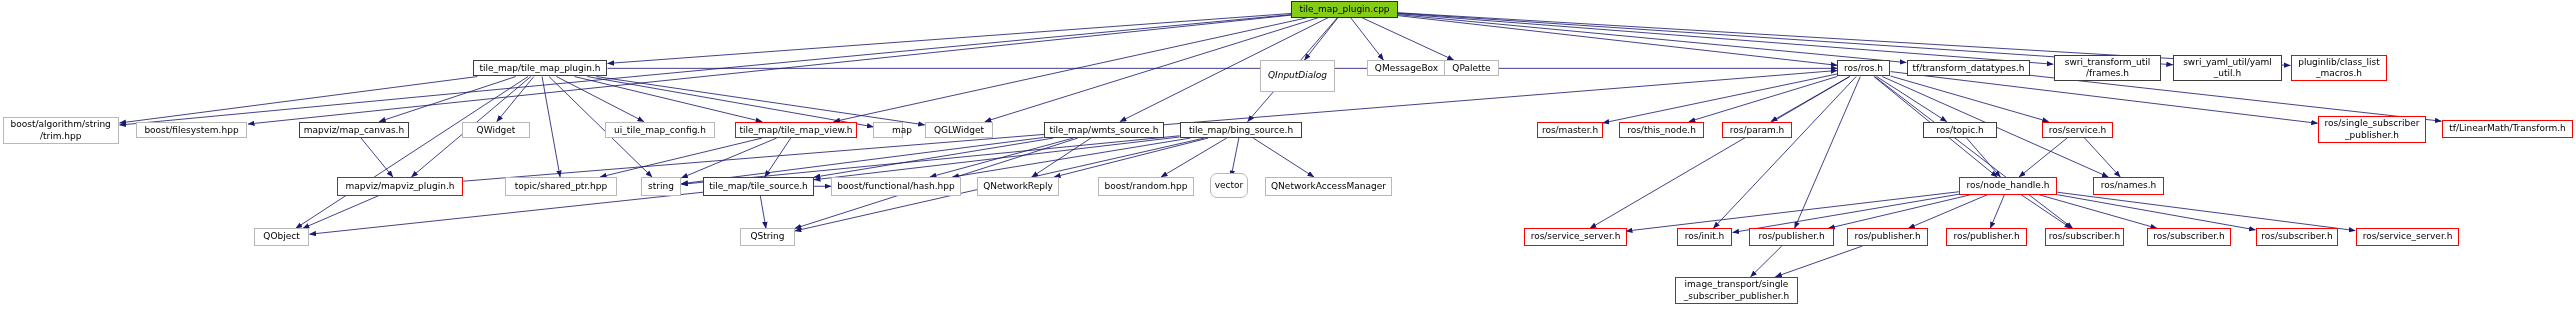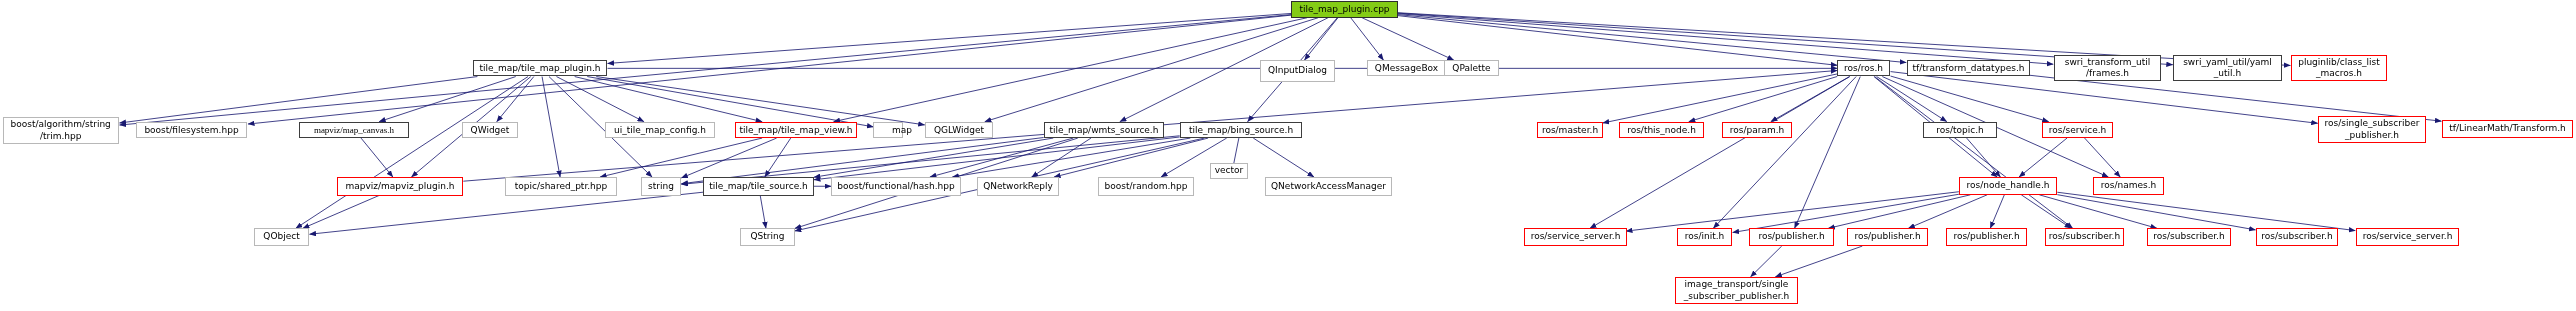--- a/index.html
+++ b/index.html
@@ -108,36 +108,36 @@
       <line x1="2982.673333333333" y1="285" x2="3154.826666666667" y2="334" stroke="#191970" stroke-width="1.2" marker-end="url(#arrow)"></line>
       <line x1="3009" y1="284.7962085308057" x2="3299" y2="336.33649289099526" stroke="#191970" stroke-width="1.2" marker-end="url(#arrow)"></line>
       <line x1="2865" y1="280.5173501577287" x2="2378" y2="338.12776025236593" stroke="#191970" stroke-width="1.2" marker-end="url(#arrow)"></line>
       <line x1="3009" y1="281.26243567753" x2="3445" y2="337.3516295025729" stroke="#191970" stroke-width="1.2" marker-end="url(#arrow)"></line>
       <line x1="2968" y1="110.03802281368822" x2="3571" y2="177.29277566539923" stroke="#191970" stroke-width="1.2" marker-end="url(#arrow)"></line>
       <line x1="2605.8333333333335" y1="360" x2="2560.25641025641" y2="405" stroke="#191970" stroke-width="1.2" marker-end="url(#arrow)"></line>
       <line x1="2723.75" y1="360" x2="2596.5384615384614" y2="405" stroke="#191970" stroke-width="1.2" marker-end="url(#arrow)"></line>
     </svg>
 <div class="node current" style="left: 1291px; top: 1.4px; width: 107px; height: 16.4px;">tile_map_plugin.cpp</div>
     <div class="node doc" style="left: 473px; top: 60px; width: 134px; height: 16.4px;">tile_map/tile_map_plugin.h</div>
-    <div class="node plain" style="left: 1260px; top: 60px; width: 75px; height: 22px;">QInputDialog</div>
+    <div class="node plain" style="left: 1260px; top: 60px; width: 75px; height: 32px; font-style: italic;">QInputDialog</div>
     <div class="node plain" style="left: 1351px; top: 60px; width: 79px; height: 16.4px; margin-left: 16px;">QMessageBox</div>
     <div class="node plain" style="left: 1444px; top: 60px; width: 55px; height: 16.4px;">QPalette</div>
     <div class="node doc" style="left: 1837px; top: 60px; width: 53px; height: 16.4px;">ros/ros.h</div>
     <div class="node doc" style="left: 1907px; top: 60px; width: 123px; height: 16.4px;">tf/transform_datatypes.h</div>
     <div class="node doc" style="left: 2054px; top: 55px; width: 107px; height: 26px;">swri_transform_util
 /frames.h</div>
     <div class="node doc" style="left: 2173px; top: 55px; width: 109px; height: 26px;">swri_yaml_util/yaml
 _util.h</div>
     <div class="node link" style="left: 2291px; top: 55px; width: 96px; height: 26px;">pluginlib/class_list
 _macros.h</div>
     <div class="node plain" style="left: 2.7px; top: 117px; width: 116px; height: 27px;">boost/algorithm/string
 /trim.hpp</div>
     <div class="node plain" style="left: 136px; top: 122px; width: 111px; height: 16.4px;">boost/filesystem.hpp</div>
-    <div class="node doc" style="left: 299px; top: 122px; width: 110px; height: 16.4px; font-family: Liberation Serif, serif;">mapviz/map_canvas.h</div>
-    <div class="node plain" style="left: 462px; top: 122px; width: 56px; height: 16.4px;">QWidget</div>
+    <div class="node doc" style="left: 299px; top: 122px; width: 110px; height: 16.4px;">mapviz/map_canvas.h</div>
+    <div class="node plain" style="left: 462px; top: 122px; width: 68px; height: 16.4px;">QWidget</div>
     <div class="node plain" style="left: 605px; top: 122px; width: 110px; height: 16.4px;">ui_tile_map_config.h</div>
     <div class="node link" style="left: 735px; top: 122px; width: 122px; height: 16.4px;">tile_map/tile_map_view.h</div>
     <div class="node plain" style="left: 873px; top: 122px; width: 28px; height: 16.4px; padding-left: 28px;">map</div>
     <div class="node plain" style="left: 925px; top: 122px; width: 68px; height: 16.4px;">QGLWidget</div>
     <div class="node doc" style="left: 1044px; top: 122px; width: 120px; height: 16.4px;">tile_map/wmts_source.h</div>
     <div class="node doc" style="left: 1180px; top: 122px; width: 122px; height: 16.4px;">tile_map/bing_source.h</div>
     <div class="node link" style="left: 1537px; top: 122px; width: 66px; height: 16.4px;">ros/master.h</div>
     <div class="node link" style="left: 1619px; top: 122px; width: 85px; height: 16.4px;">ros/this_node.h</div>
     <div class="node link" style="left: 1722px; top: 122px; width: 70px; height: 16.4px;">ros/param.h</div>
     <div class="node doc" style="left: 1923px; top: 122px; width: 74px; height: 16.4px;">ros/topic.h</div>
@@ -145,21 +145,21 @@
     <div class="node link" style="left: 2318px; top: 116px; width: 108px; height: 27px;">ros/single_subscriber
 _publisher.h</div>
     <div class="node link" style="left: 2442px; top: 120px; width: 131px; height: 18px;">tf/LinearMath/Transform.h</div>
     <div class="node link" style="left: 337px; top: 177px; width: 126px; height: 18.5px;">mapviz/mapviz_plugin.h</div>
     <div class="node plain" style="left: 505px; top: 177px; width: 112px; height: 18.5px;">topic/shared_ptr.hpp</div>
     <div class="node plain" style="left: 641px; top: 177px; width: 40px; height: 18.5px;">string</div>
     <div class="node doc" style="left: 703px; top: 177px; width: 111px; height: 18.5px;">tile_map/tile_source.h</div>
     <div class="node plain" style="left: 831px; top: 177px; width: 130px; height: 18.5px;">boost/functional/hash.hpp</div>
     <div class="node plain" style="left: 977px; top: 177px; width: 82px; height: 18.5px;">QNetworkReply</div>
     <div class="node plain" style="left: 1098px; top: 177px; width: 96px; height: 18.5px;">boost/random.hpp</div>
-    <div class="node plain" style="left: 1210px; top: 163px; width: 38px; height: 16px;">vector</div>
+    <div class="node plain" style="left: 1210px; top: 173px; width: 38px; height: 25px; border-radius: 7px;">vector</div>
     <div class="node plain" style="left: 1265px; top: 177px; width: 127px; height: 18.5px;">QNetworkAccessManager</div>
     <div class="node link" style="left: 1959px; top: 177px; width: 98px; height: 18px;">ros/node_handle.h</div>
     <div class="node link" style="left: 2093px; top: 177px; width: 71px; height: 18px;">ros/names.h</div>
     <div class="node plain" style="left: 254px; top: 228px; width: 55px; height: 18px;">QObject</div>
     <div class="node plain" style="left: 740px; top: 228px; width: 55px; height: 18px;">QString</div>
     <div class="node link" style="left: 1524px; top: 228px; width: 103px; height: 18px;">ros/service_server.h</div>
     <div class="node link" style="left: 1677px; top: 228px; width: 55px; height: 18px;">ros/init.h</div>
     <div class="node link" style="left: 1749px; top: 228px; width: 85px; height: 18px;">ros/publisher.h</div>
     <div class="node link" style="left: 1847px; top: 228px; width: 81px; height: 18px;">ros/publisher.h</div>
     <div class="node link" style="left: 1946px; top: 228px; width: 81px; height: 18px;">ros/publisher.h</div>

